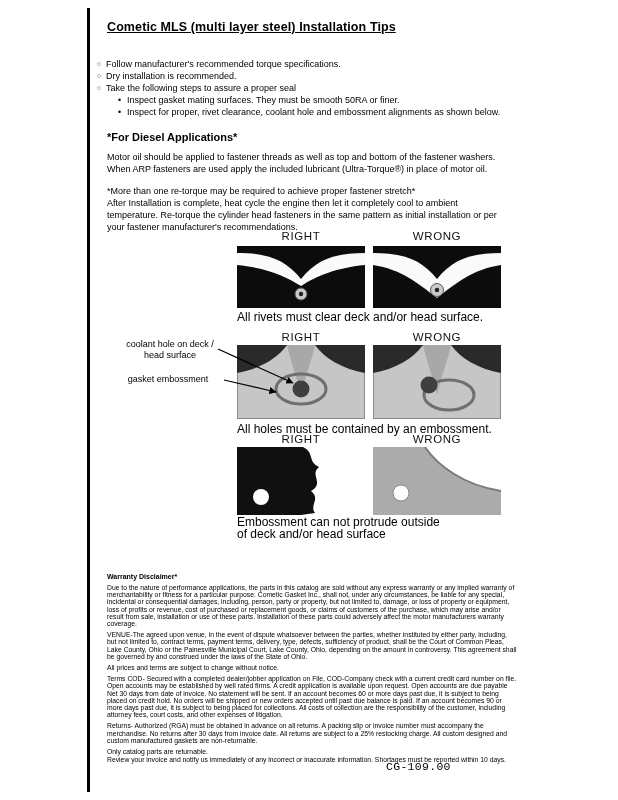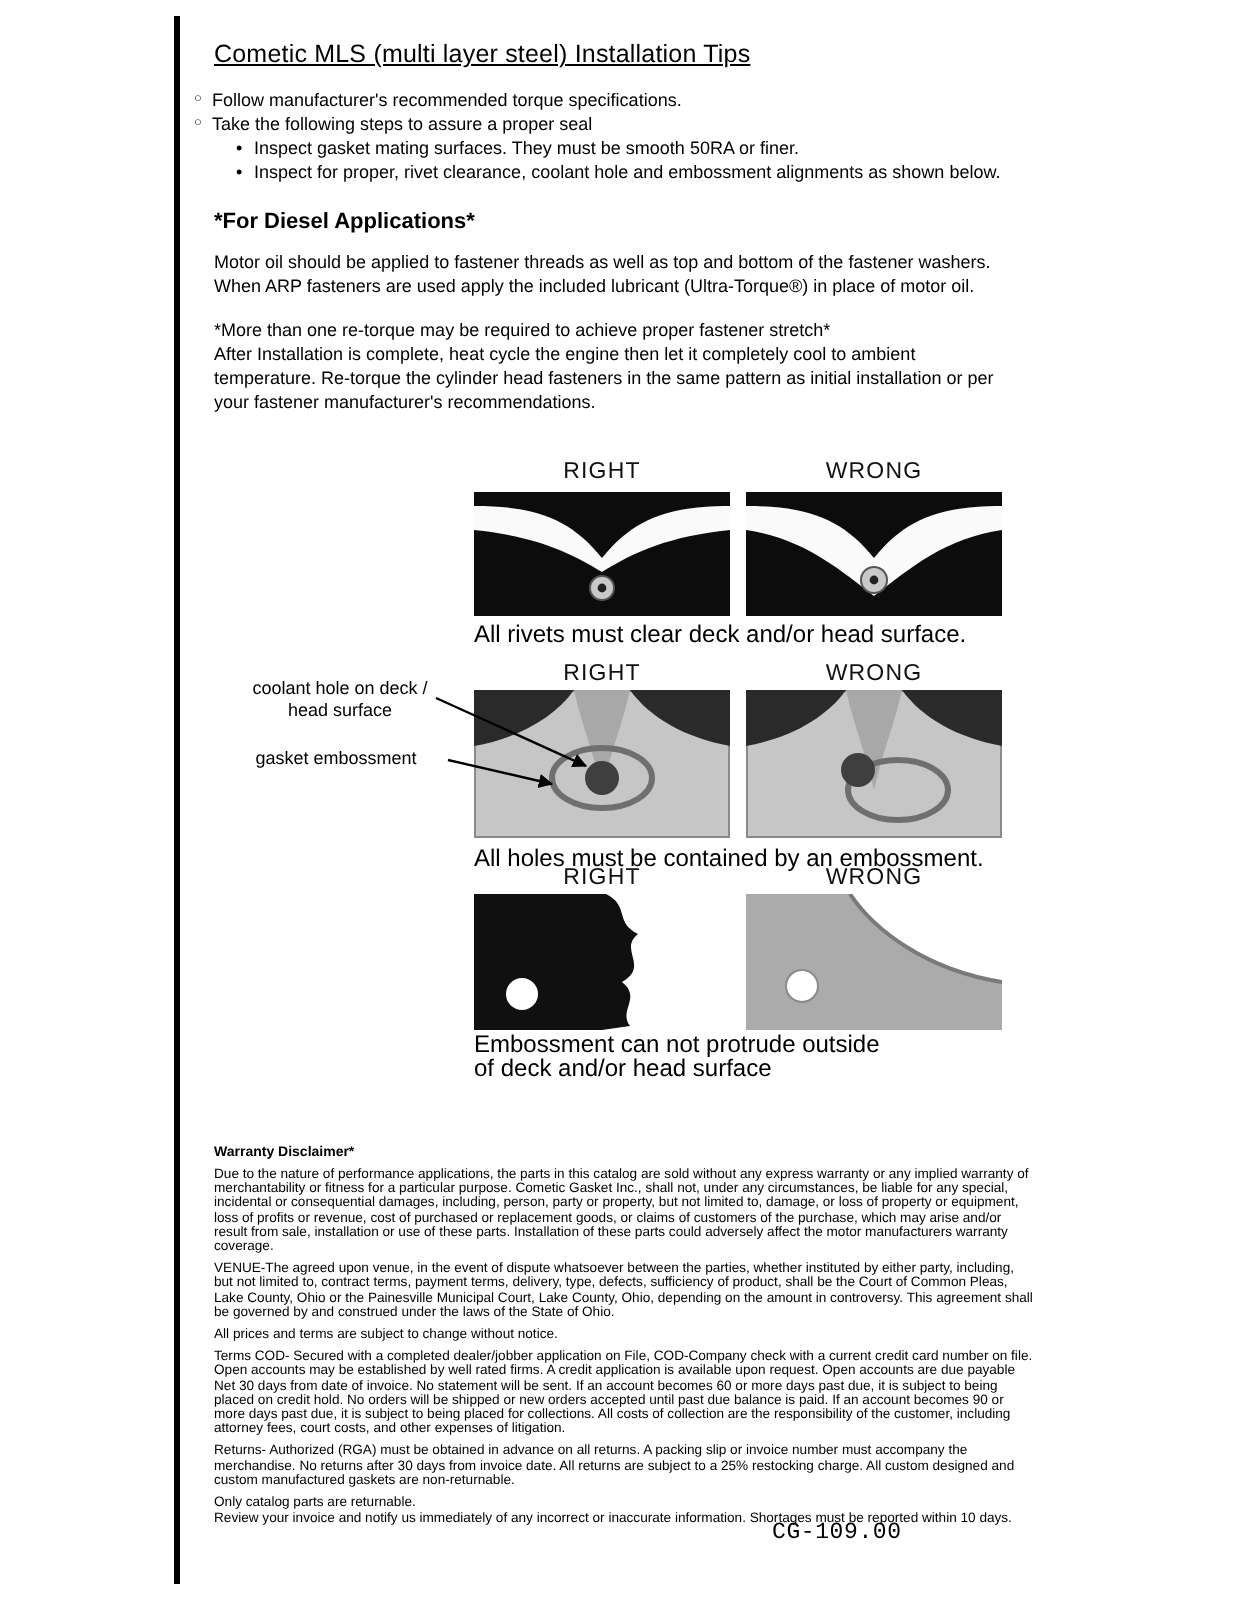--- a/index.html
+++ b/index.html
@@ -11,22 +11,22 @@
     color:#000;
     overflow:hidden;
   }
   .rule-left {
     position:absolute; left:87px; top:8px; width:3px; height:784px;
     background:#000;
   }
   
   .topblock { position:absolute; left:97px; top:20px; width:420px; }
   .title {
-    margin-left:10px; margin-bottom:10px;
-    font-size:12.5px; font-weight:normal; text-decoration:underline;
+    margin-left:10px; margin-bottom:24px;
+    font-size:12.5px; font-weight:bold; text-decoration:underline;
     letter-spacing:0.1px;
   }
   .bullet { display:flex; font-size:9px; line-height:12px; }
   .bullet .mk { width:9px; flex:none; text-align:left; }
   .bullet .mk.circle { font-size:6.5px; line-height:12px; }
   .bullet .mk.dot { font-size:9px; line-height:12px; }
   .bullet.sub { margin-left:21px; }
   .diesel-h { margin:13px 0 8px 10px; font-size:11px; font-weight:bold; }
   .para { margin:0 0 10px 10px; width:404px; font-size:9px; line-height:12px; }
   .para.last { margin-bottom:0; }
@@ -52,20 +52,24 @@
 <body>
 
 <div class="rule-left"></div>
 
 <div class="topblock">
   <div class="title">Cometic MLS (multi layer steel) Installation Tips</div>
 
   <div class="bullet">
     <span class="mk circle">○</span>
     <span>Follow manufacturer's recommended torque specifications.</span>
+  </div>
+  <div class="bullet">
+    <span class="mk circle">○</span>
+    <span>Dry installation is recommended.</span>
   </div>
   <div class="bullet">
     <span class="mk circle">○</span>
     <span>Take the following steps to assure a proper seal</span>
   </div>
   <div class="bullet sub">
     <span class="mk dot">•</span>
     <span>Inspect gasket mating surfaces.  They must be smooth 50RA or finer.</span>
   </div>
   <div class="bullet sub">

